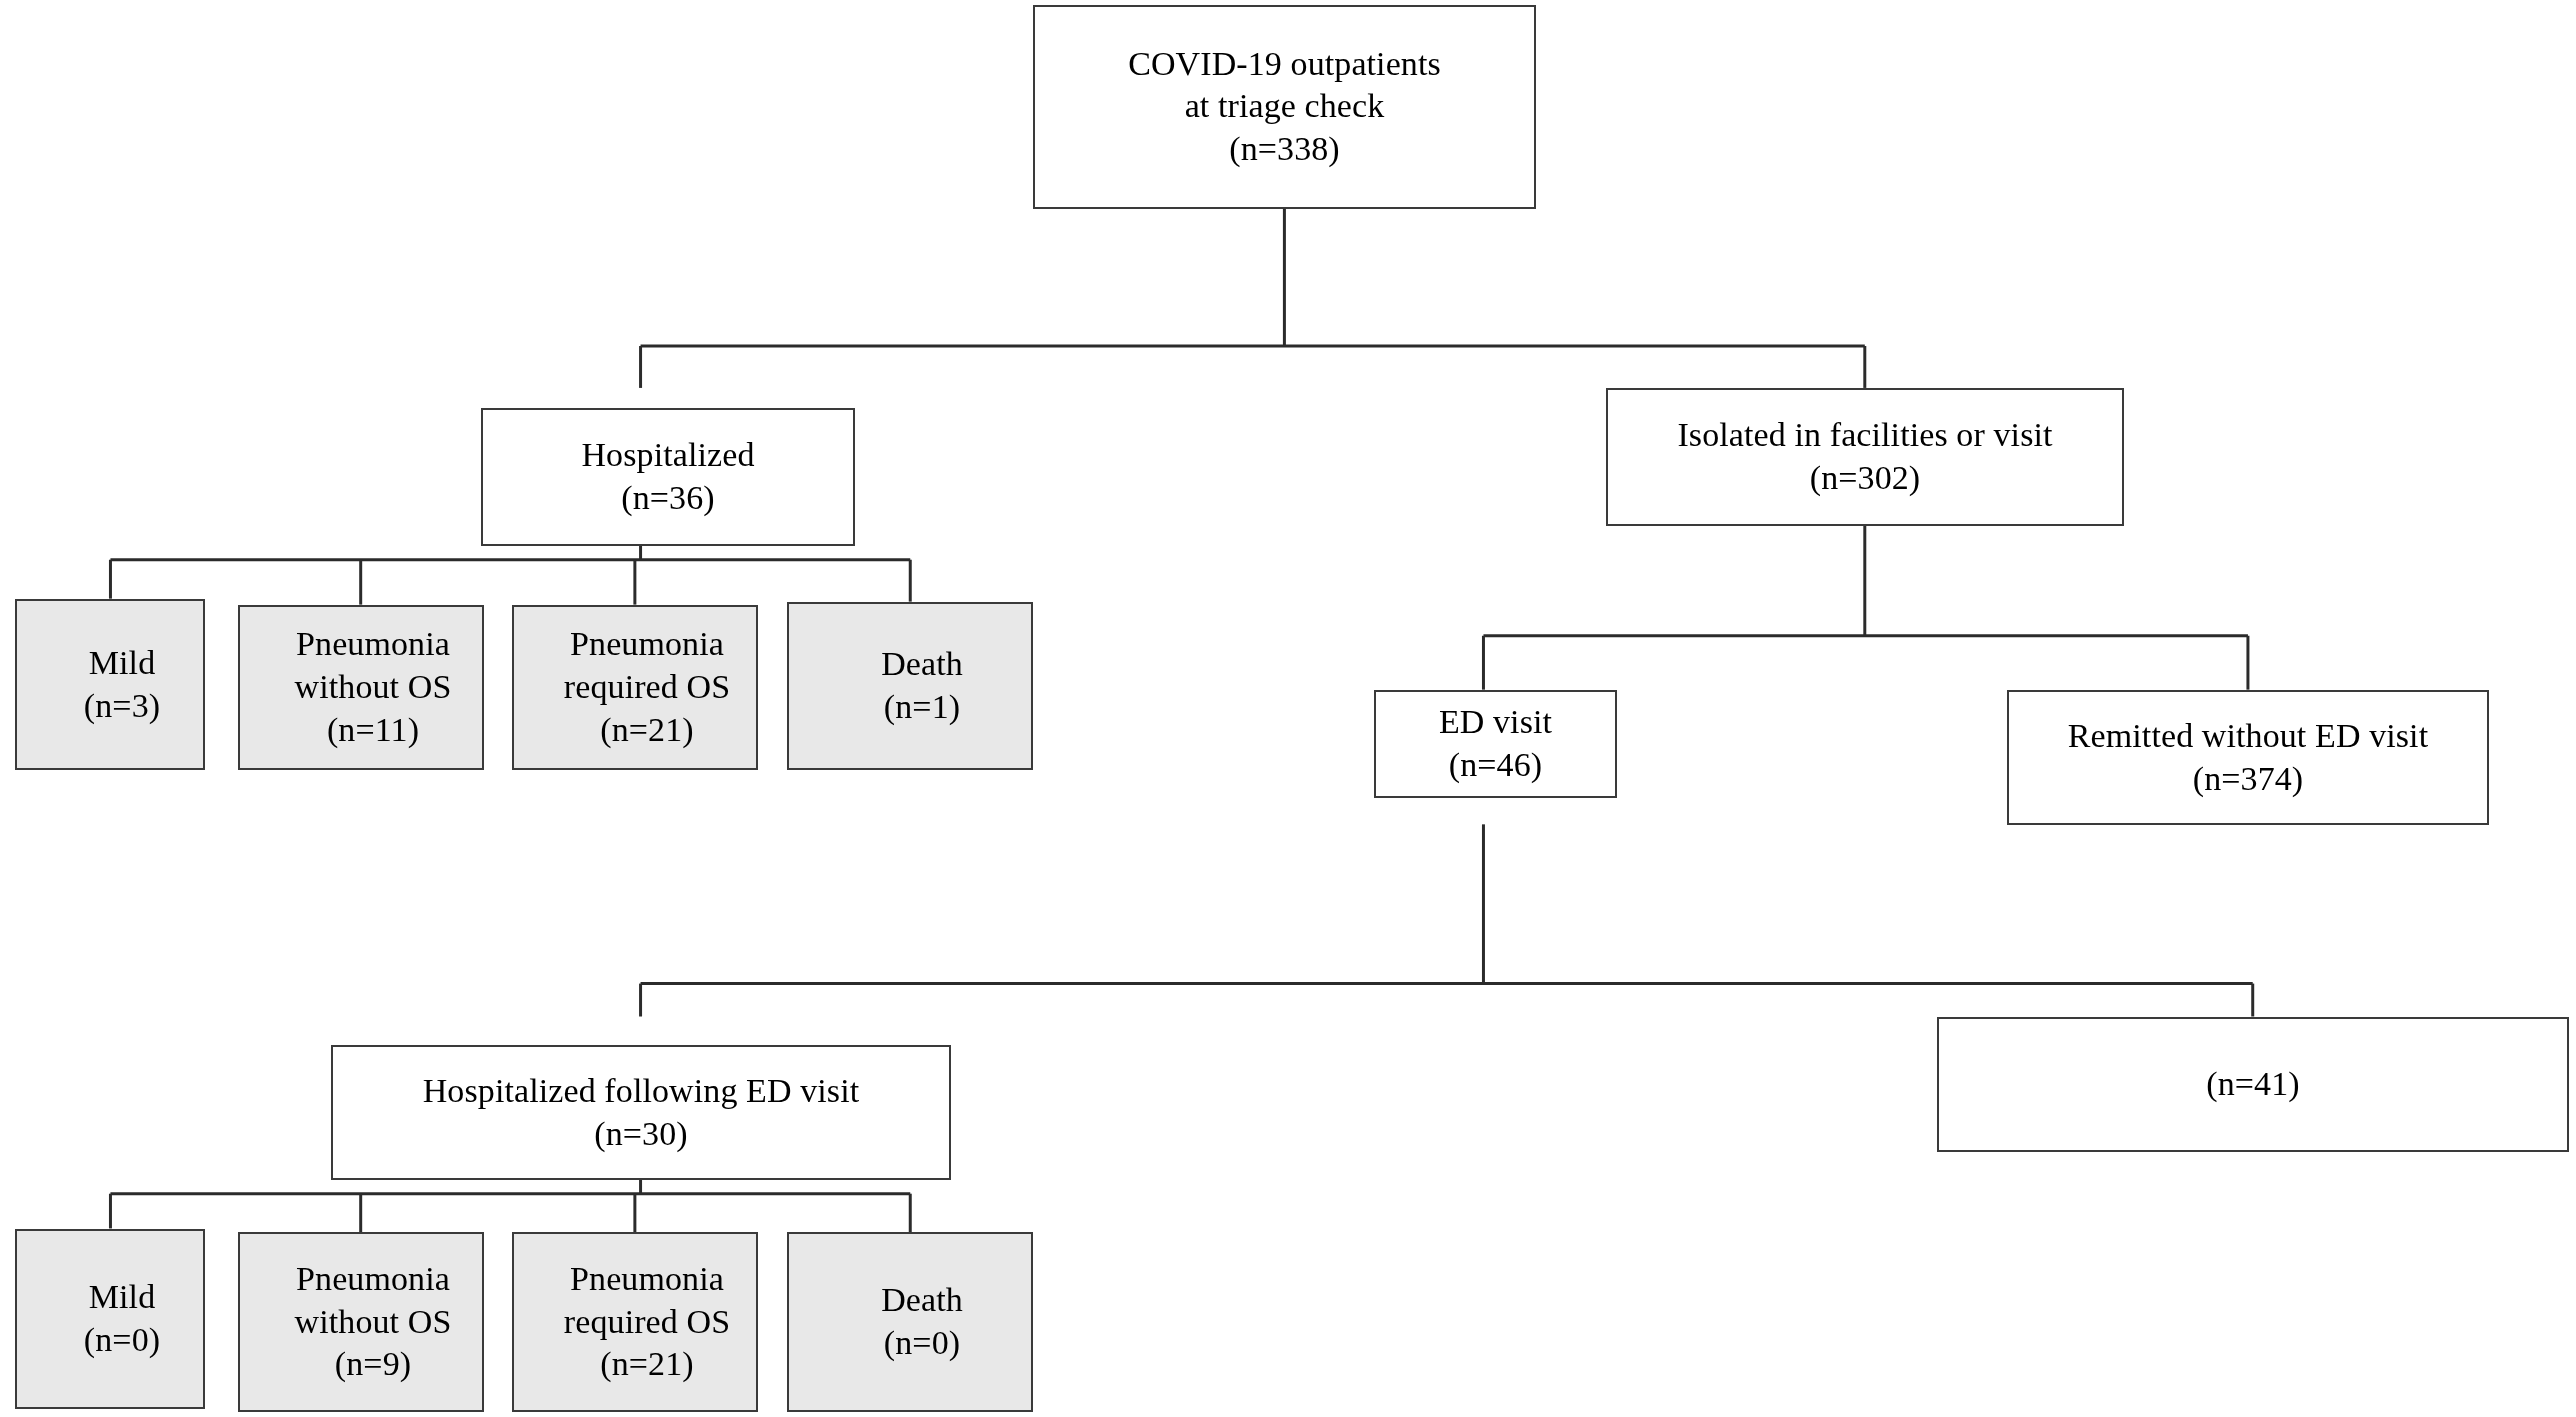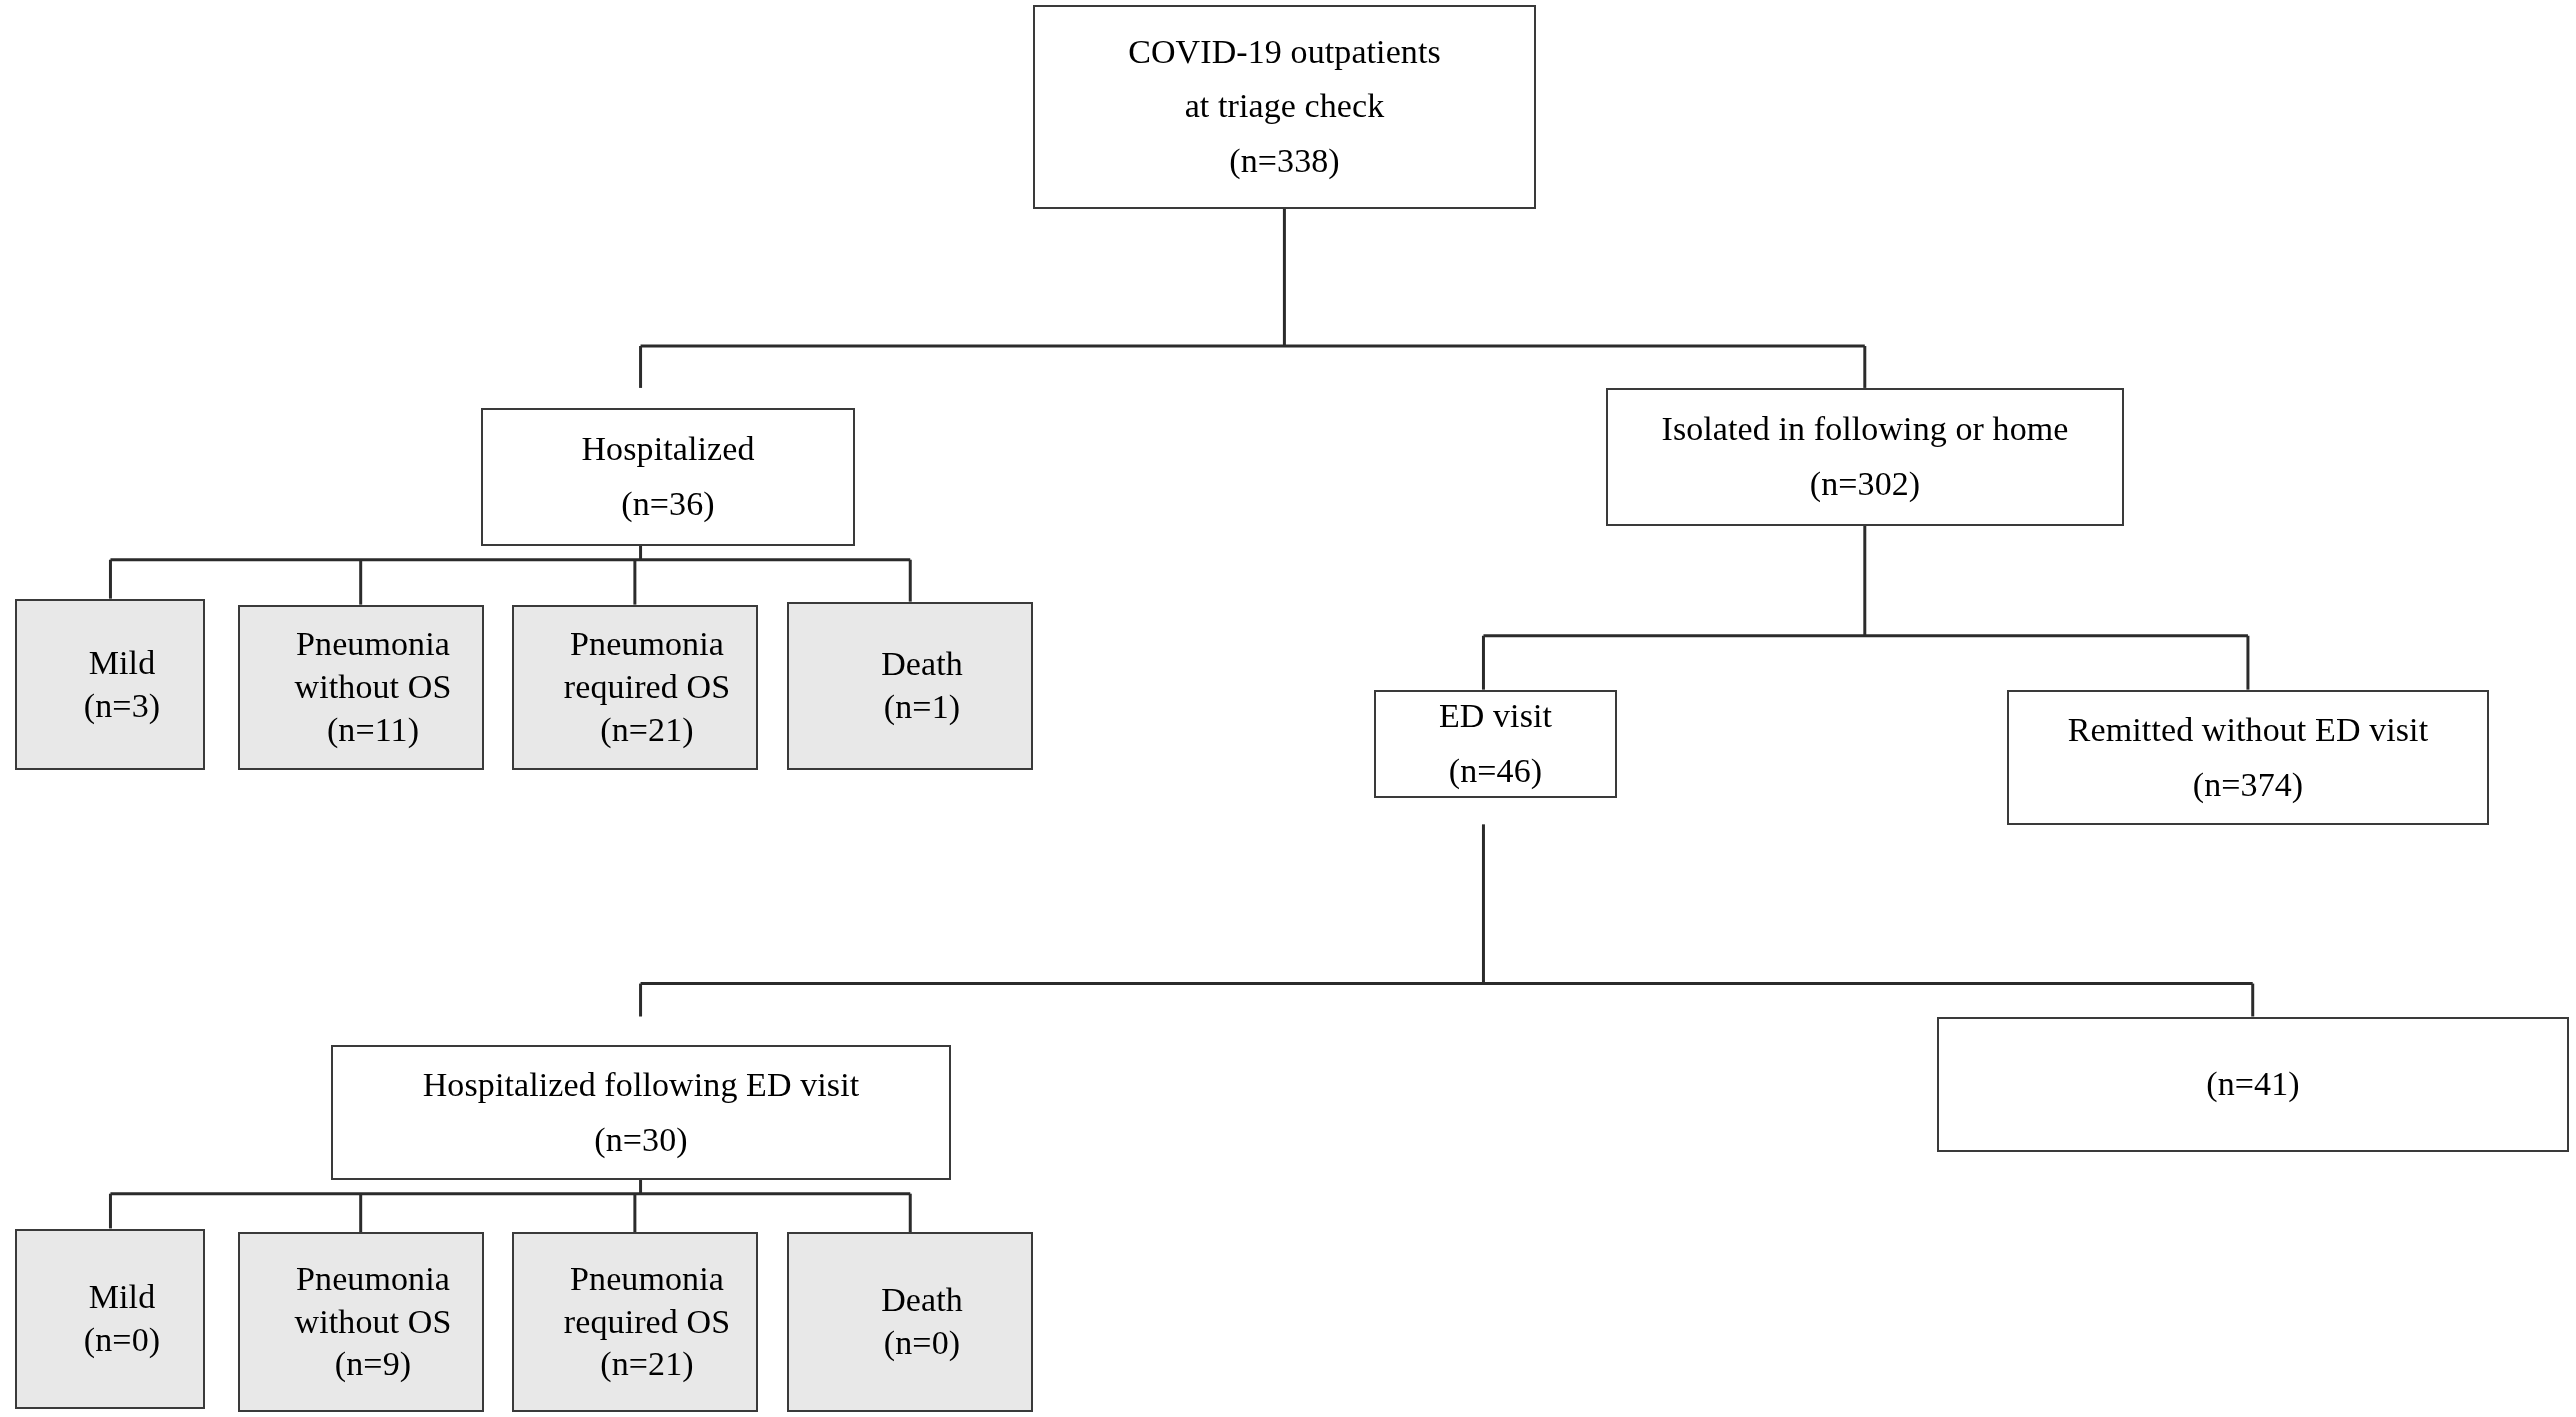--- a/index.html
+++ b/index.html
@@ -34,21 +34,20 @@
     justify-content: center;
     text-align: center;
     color: #000000;
     font-size: 34px;
     line-height: 1.26;
     letter-spacing: 0.1px;
     z-index: 2;
   }
   .node.white {
     background: #ffffff;
-    gap: 12px;
   }
   .node.gray {
     background: #e8e8e8;
     padding-left: 24px;
   }
   .node .line {
     display: block;
     white-space: nowrap;
   }
 </style>
@@ -86,21 +85,21 @@
       <div class="node white" style="left: 1033px; top: 4.8px; width: 503px; height: 204px;">
         <span class="line">COVID-19 outpatients</span>
         <span class="line">at triage check</span>
         <span class="line">(n=338)</span>
       </div>
       <div class="node white" style="left: 453px; top: 408px; width: 374px; height: 138px; margin-left: 28px;">
         <span class="line">Hospitalized</span>
         <span class="line">(n=36)</span>
       </div>
       <div class="node white" style="left: 1606px; top: 388px; width: 518px; height: 138px;">
-        <span class="line">Isolated in following or home</span>
+        <span class="line">Isolated in facilities or visit</span>
         <span class="line">(n=302)</span>
       </div>
       <div class="node gray" style="left: 15px; top: 599px; width: 190px; height: 171px;">
         <span class="line">Mild</span>
         <span class="line">(n=3)</span>
       </div>
       <div class="node gray" style="left: 238px; top: 605px; width: 246px; height: 165px;">
         <span class="line">Pneumonia</span>
         <span class="line">without OS</span>
         <span class="line">(n=11)</span>

